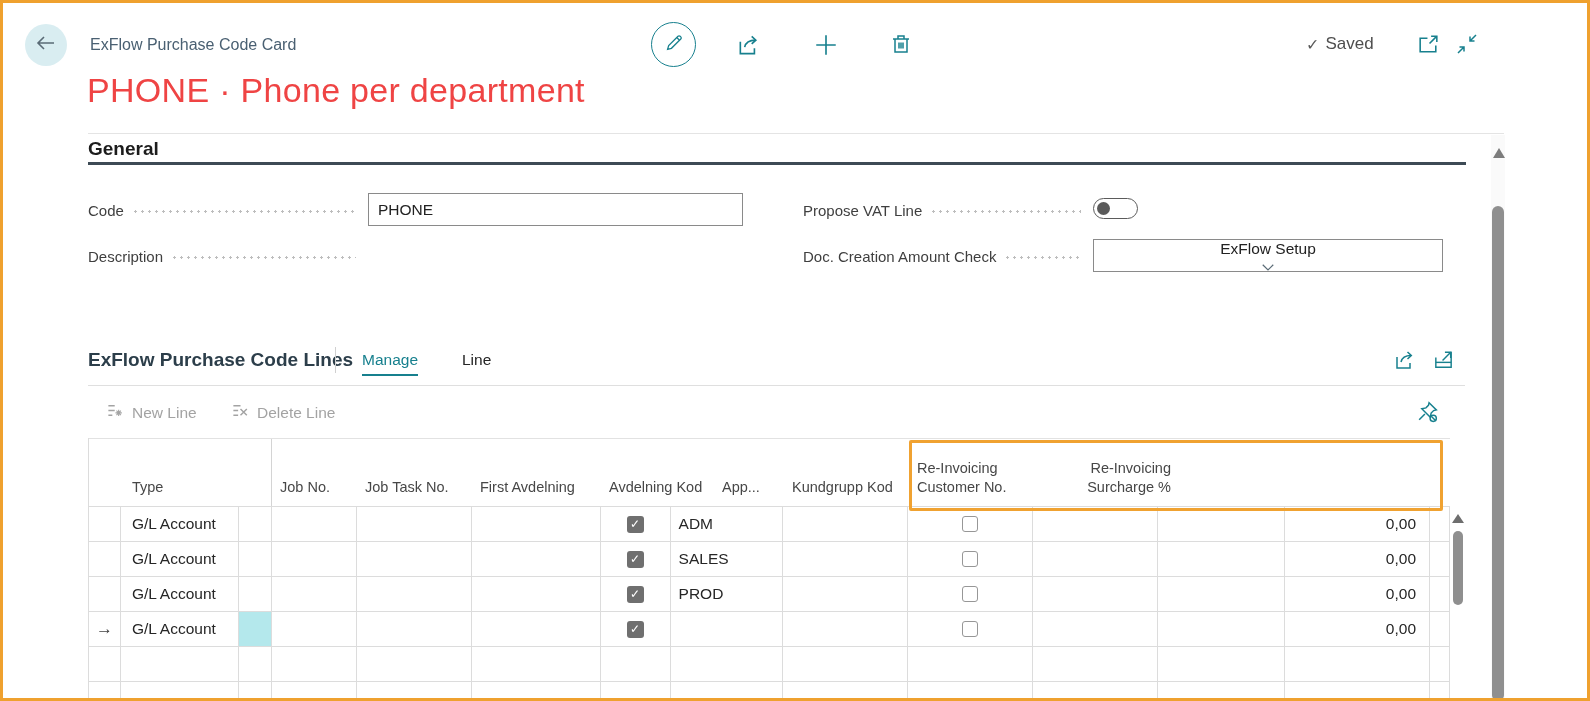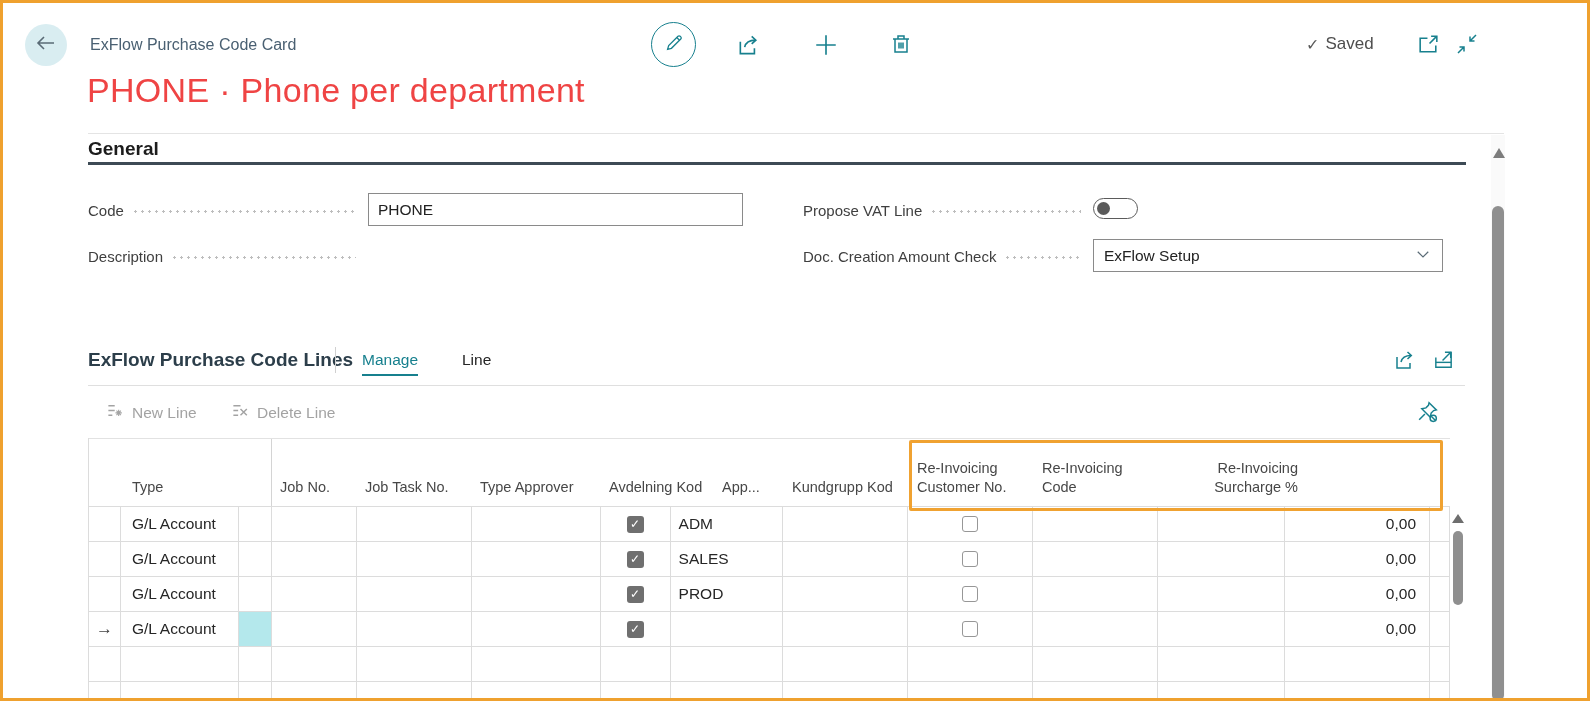--- a/index.html
+++ b/index.html
@@ -42,21 +42,21 @@
   .ti-1 { left:365px; top:190px; width:375px; }
   .ti-2 { left:365px; top:236px; width:375px; }
 
   .toggle { position:absolute; left:1090px; top:195px; width:45px; height:21px;
     border:1.5px solid #5B5B5B; border-radius:11px; background:#fff; cursor:pointer; }
   .toggle .knob { position:absolute; left:3px; top:2.5px; width:13px; height:13px;
     border-radius:50%; background:#5B5B5B; }
 
   .select-box { position:absolute; left:1090px; top:236px; width:350px; height:33px;
     border:1px solid #8A8A8A; background:#fff; display:flex; align-items:center;
-    font-size:15.5px; color:#222; padding:0 10px; cursor:pointer; }
+    font-size:15.5px; color:#222; padding:0 10px; cursor:pointer;flex-direction:column; }
   .select-box .sel-val { flex:1; }
   .select-box svg { stroke:#5A6B76; }
 
   
   .lines-title { position:absolute; left:85px; top:346px; font-size:19px; font-weight:bold; color:#2C3E4A; }
   .tab-sep { position:absolute; left:332px; top:344px; width:1px; height:26px; background:#D0D0D0; }
   .tab { position:absolute; top:348px; font-size:15.5px; cursor:pointer; padding-bottom:5px; }
   .tab-manage { left:359px; color:#17808E; border-bottom:2.5px solid #17808E; }
   .tab-line { left:459px; color:#252525; }
   .sec-ico { position:absolute; top:345px; cursor:pointer; }
@@ -269,26 +269,25 @@
   </div>
 
   <div class="lines-table" id="table-host">
 
   <div class="t-head">
         <div class="t-h col-sel" style="width: 32px;"></div>
         <div class="t-h col-type" style="width: 118px;">Type</div>
         <div class="t-h col-gap" style="width: 33px;"></div>
         <div class="t-h col-job_no" style="width: 85px;">Job No.</div>
         <div class="t-h col-job_task_no" style="width: 115px;">Job Task No.</div>
-        <div class="t-h col-first_approver" style="width: 129px;">Type Approver</div>
+        <div class="t-h col-first_approver" style="width: 129px;">First Avdelning</div>
         <div class="t-h col-avdelning_kod" style="width: 113px;">Avdelning Kod</div>
         <div class="t-h col-app" style="width: 70px;">App...</div>
         <div class="t-h col-kundgrupp_kod" style="width: 125px;">Kundgrupp Kod</div>
         <div class="t-h col-reinv_customer" style="width: 125px;">Re-Invoicing Customer No.</div>
-        <div class="t-h col-reinv_code" style="width: 127px;">Re-Invoicing Code</div>
         <div class="t-h col-reinv_surcharge align-right" style="width: 145px;">Re-Invoicing Surcharge %</div>
         <div class="t-h col-extra" style="width: 20px;"></div>
       </div>
       <div class="t-row">
         <div class="t-cell col-sel center" style="width: 32px;"></div>
         <div class="t-cell col-type" style="width: 118px;">G/L Account</div>
         <div class="t-cell col-gap" style="width: 33px;"></div>
         <div class="t-cell col-job_no" style="width: 85px;"></div>
         <div class="t-cell col-job_task_no" style="width: 115px;"></div>
         <div class="t-cell col-first_approver" style="width: 129px;"></div>

